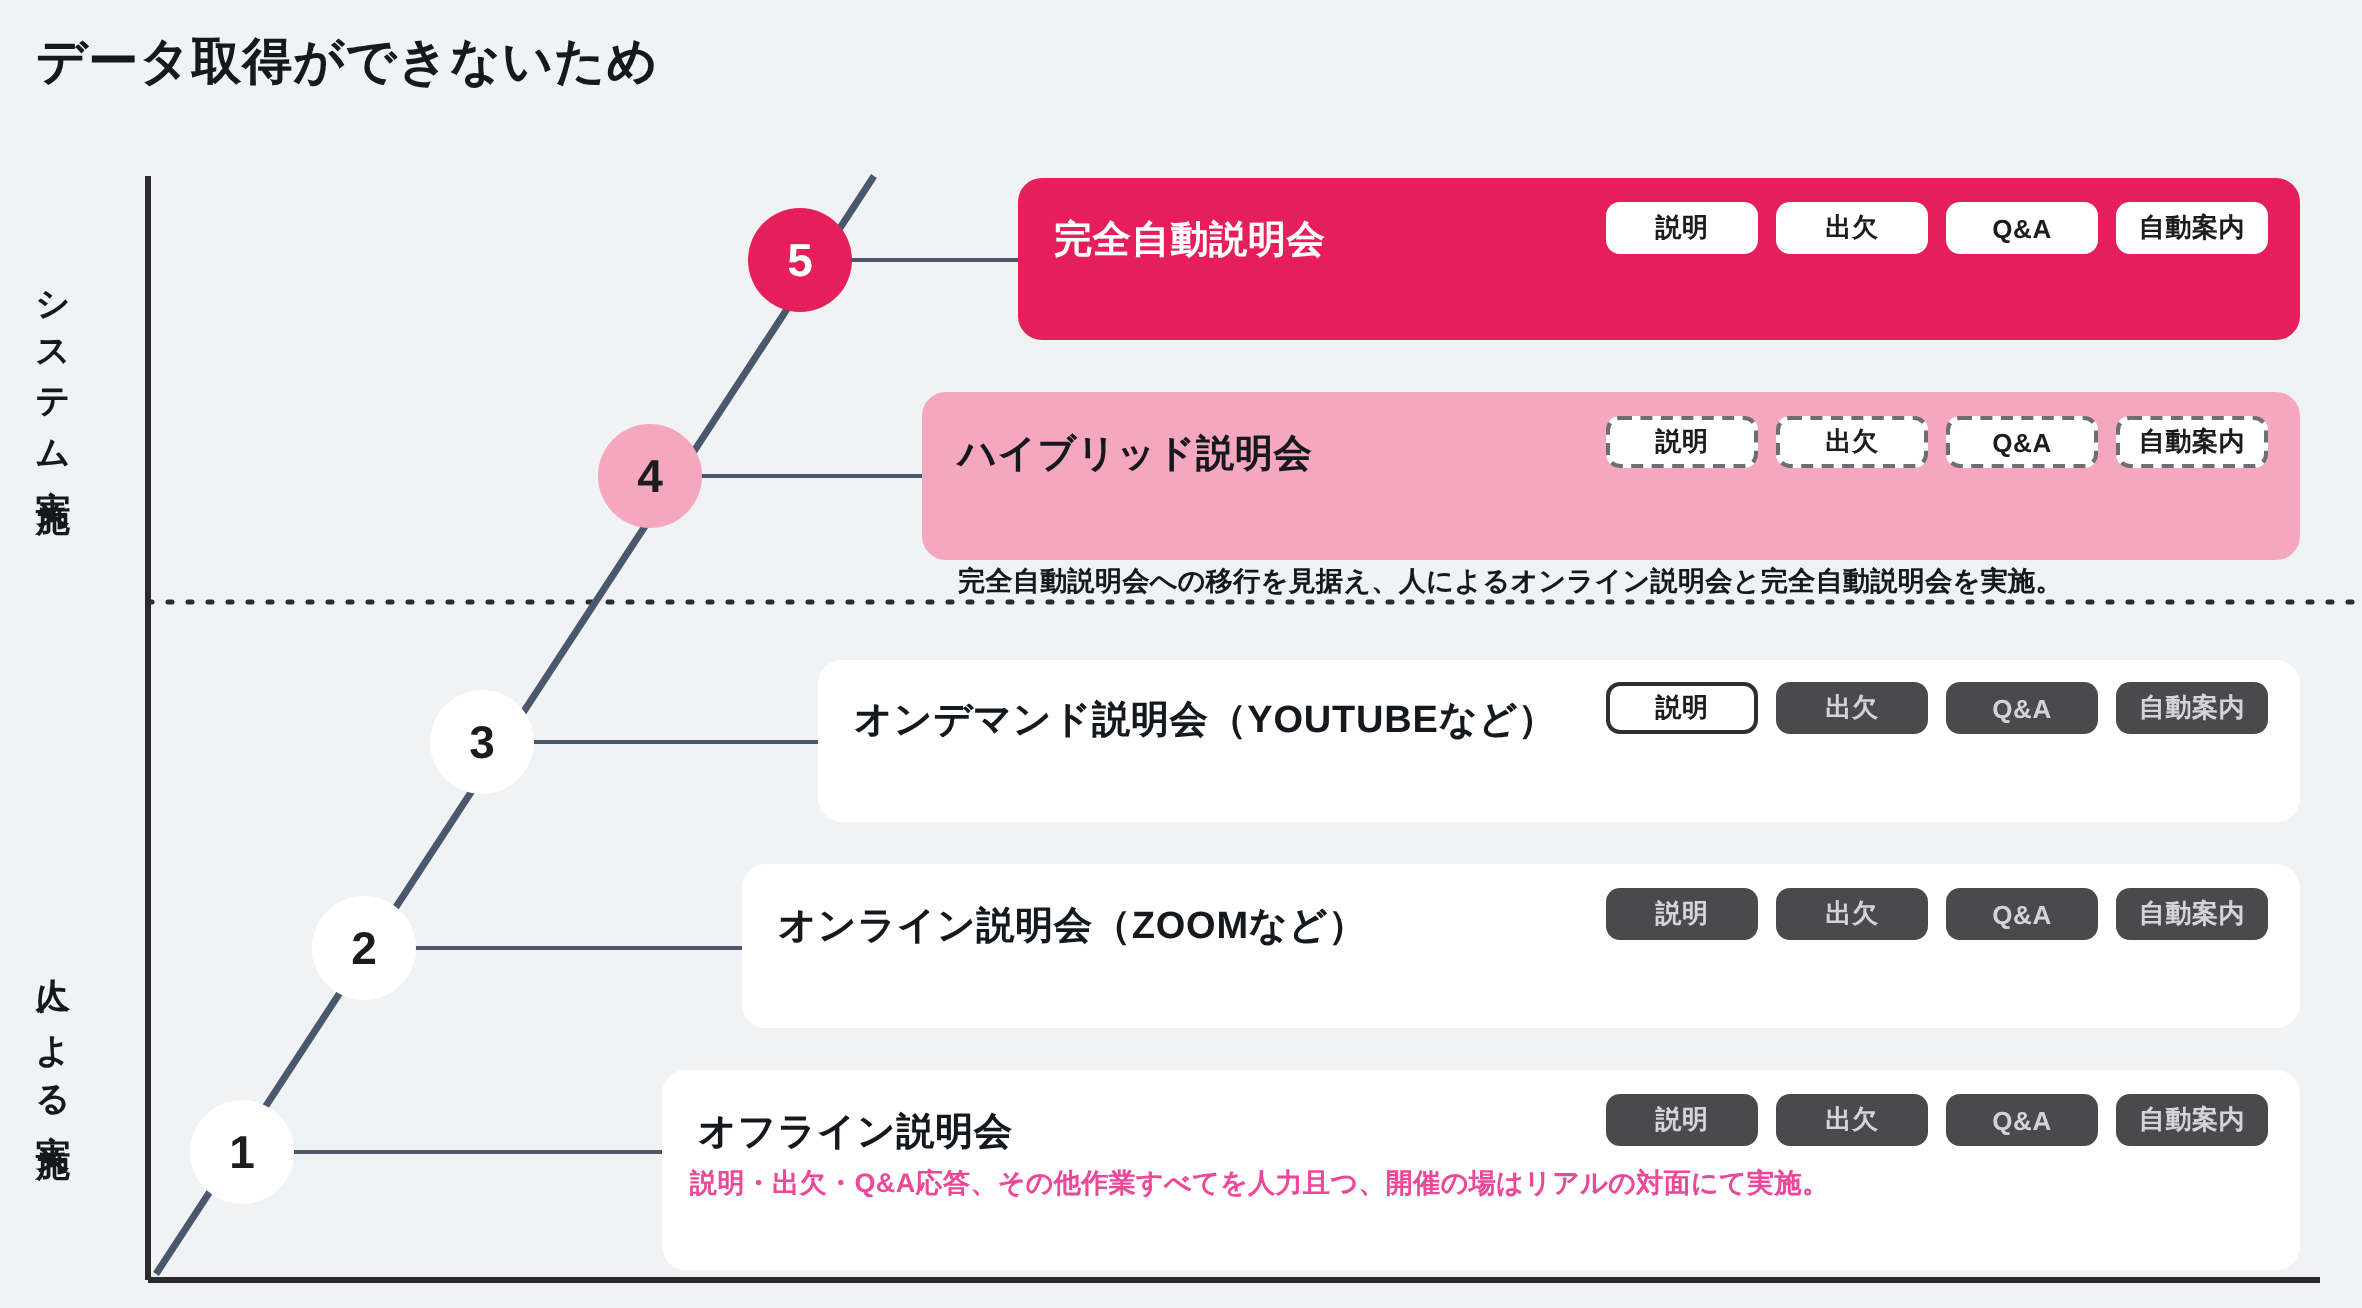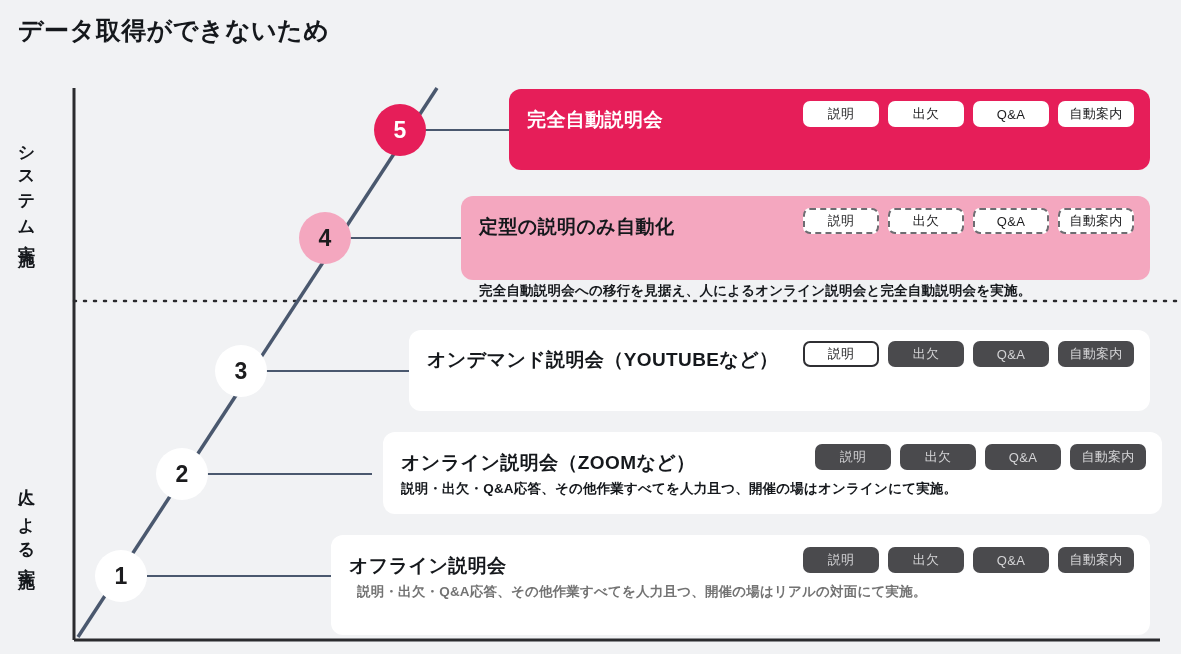--- a/index.html
+++ b/index.html
@@ -110,21 +110,21 @@
   }
   .badge {
     box-sizing: border-box;
     height: 26px;
     min-width: 76px;
     border-radius: 7px;
     display: flex;
     align-items: center;
     justify-content: center;
     font-size: 13px;
-    font-weight: normal;
+    font-weight: bold;
     letter-spacing: 0.3px;
     white-space: nowrap;
     padding: 0 6px;
   }
   
   .badge.solid-white {
     background: #ffffff;
     color: #1c1c1e;
     border: none;
   }
@@ -181,21 +181,21 @@
       <div class="badge solid-white">出欠</div>
       <div class="badge solid-white">Q&amp;A</div>
       <div class="badge solid-white">自動案内</div>
     </div>
   </div>
 
   <div class="level-node" style="left:299px; top:212px; width:52px; height:52px; background:#f4a7bf; color:#1c1c1e;">
     <span>4</span>
   </div>
   <div class="level-card" style="left:461px; top:196px; width:689px; height:84px; background:#f4a7bf;">
-    <div class="card-title" style="left:18px; top:18px; color:#15181c;">定型の説明のみ自動化</div>
+    <div class="card-title" style="left:18px; top:18px; color:#15181c;">ハイブリッド説明会</div>
     <div class="card-desc" style="left:18px; top:50px; color:#15181c;margin-top:36px;">完全自動説明会への移行を見据え、人によるオンライン説明会と完全自動説明会を実施。</div>
     <div class="badge-row" style="right:16px; top:12px;">
       <div class="badge dashed-white">説明</div>
       <div class="badge dashed-white">出欠</div>
       <div class="badge dashed-white">Q&amp;A</div>
       <div class="badge dashed-white">自動案内</div>
     </div>
   </div>
 
   <div class="level-node" style="left:215px; top:345px; width:52px; height:52px; background:#ffffff; color:#1c1c1e;">
@@ -207,37 +207,36 @@
       <div class="badge outline-dark">説明</div>
       <div class="badge filled-gray">出欠</div>
       <div class="badge filled-gray">Q&amp;A</div>
       <div class="badge filled-gray">自動案内</div>
     </div>
   </div>
 
   <div class="level-node" style="left:156px; top:448px; width:52px; height:52px; background:#ffffff; color:#1c1c1e;">
     <span>2</span>
   </div>
-  <div class="level-card" style="left:371px; top:432px; width:779px; height:82px; background:#ffffff;margin-left:12px;">
+  <div class="level-card" style="left:371px; top:432px; width:779px; height:82px; background:#ffffff;">
     <div class="card-title" style="left:18px; top:18px; color:#15181c;">オンライン説明会（ZOOMなど）</div>
-    <div class="card-desc" style="left:18px; top:48px; color:#15181c;">説明・出欠・Q&amp;A応答、その他作業すべてを人力且つ、開催の場はオンラインにて実施。</div>
     <div class="badge-row" style="right:16px; top:12px;">
       <div class="badge filled-gray">説明</div>
       <div class="badge filled-gray">出欠</div>
       <div class="badge filled-gray">Q&amp;A</div>
       <div class="badge filled-gray">自動案内</div>
     </div>
   </div>
 
   <div class="level-node" style="left:95px; top:550px; width:52px; height:52px; background:#ffffff; color:#1c1c1e;">
     <span>1</span>
   </div>
   <div class="level-card" style="left:331px; top:535px; width:819px; height:100px; background:#ffffff;">
     <div class="card-title" style="left:18px; top:18px; color:#15181c;">オフライン説明会</div>
-    <div class="card-desc" style="left:26px; top:48px; color:#737373;">説明・出欠・Q&amp;A応答、その他作業すべてを人力且つ、開催の場はリアルの対面にて実施。</div>
+    <div class="card-desc" style="left:14px; top:48px; color:#ec4899;">説明・出欠・Q&amp;A応答、その他作業すべてを人力且つ、開催の場はリアルの対面にて実施。</div>
     <div class="badge-row" style="right:16px; top:12px;">
       <div class="badge filled-gray">説明</div>
       <div class="badge filled-gray">出欠</div>
       <div class="badge filled-gray">Q&amp;A</div>
       <div class="badge filled-gray">自動案内</div>
     </div>
   </div>
 
 </div>
 

